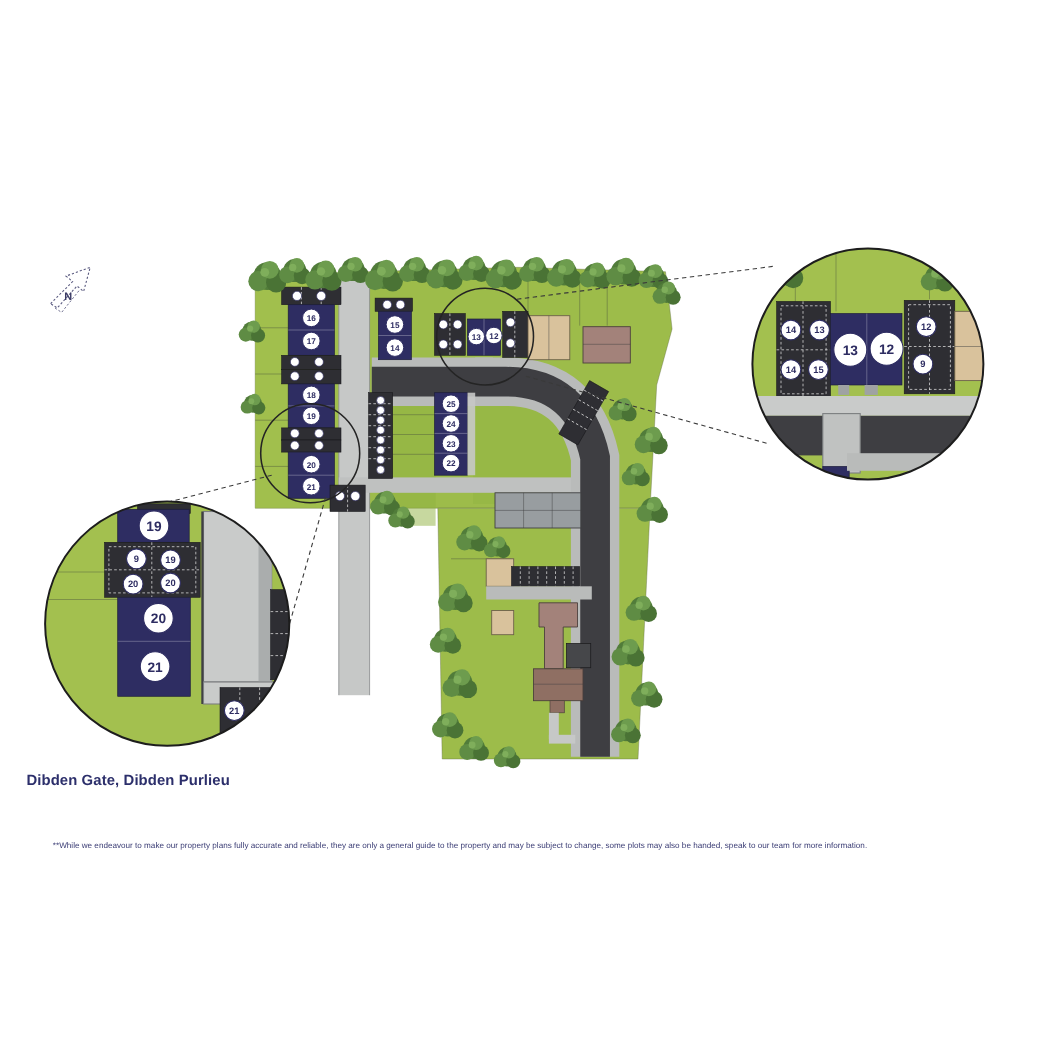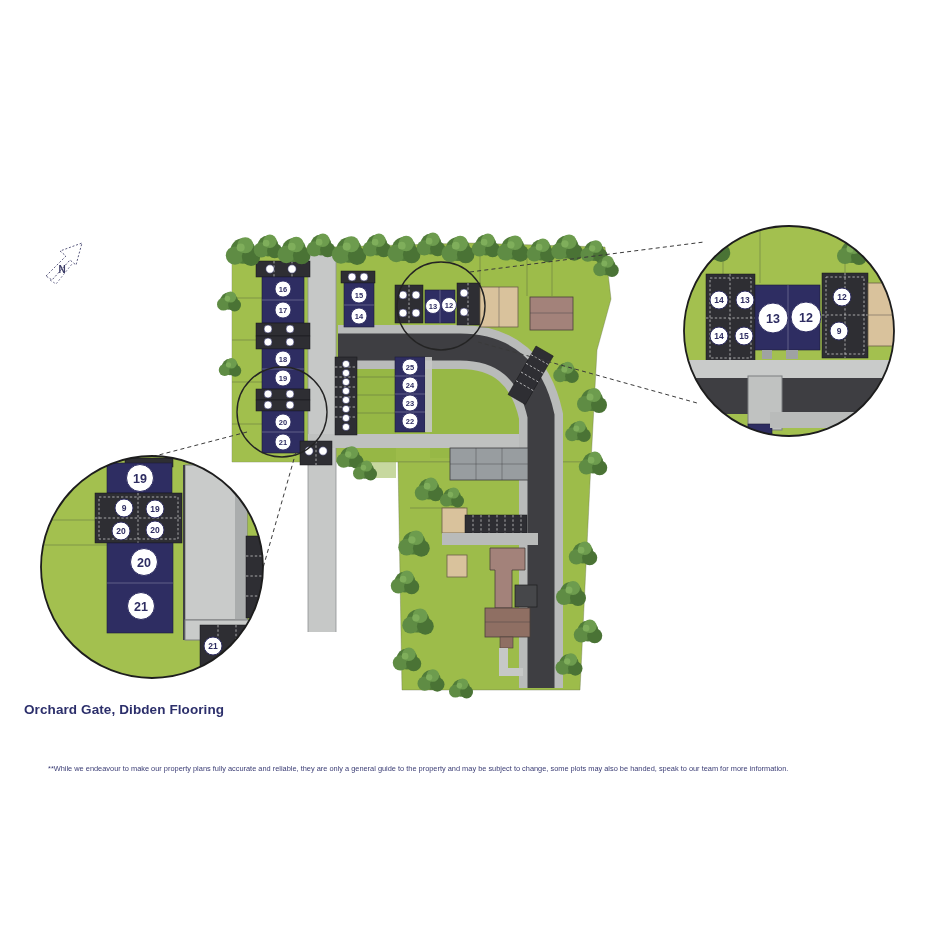--- a/index.html
+++ b/index.html
@@ -447,17 +447,17 @@
     <circle class="ring" cx="789" cy="331" r="105"></circle>
   </g>
 
   <g>
     <path d="M46,276 L66,256 L60,251 L82,243 L76,265 L70,260 L52,280 Z" fill="none" stroke="#5b5b80" stroke-width="1" stroke-dasharray="2 1.8"></path>
     <path d="M50,280 L56,284 L72,264" fill="none" stroke="#5b5b80" stroke-width=".8" stroke-dasharray="2 1.8"></path>
     <text x="62" y="273" text-anchor="middle" fill="#3c3c66" font-family="Liberation Sans, sans-serif" font-size="10" font-weight="700">N</text>
   </g>
 </svg>
 
-  <div id="page-title">Orchard Gate, Dibden Flooring</div>
+  <div id="page-title">Dibden Gate, Dibden Purlieu</div>
   <div id="disclaimer">
     <div>**While we endeavour to make our property plans fully accurate and reliable, they are only a general guide to the property and may be subject to change, some plots may also be handed, speak to our team for more information.</div>
   </div>
 </div>
 
 </body></html>

